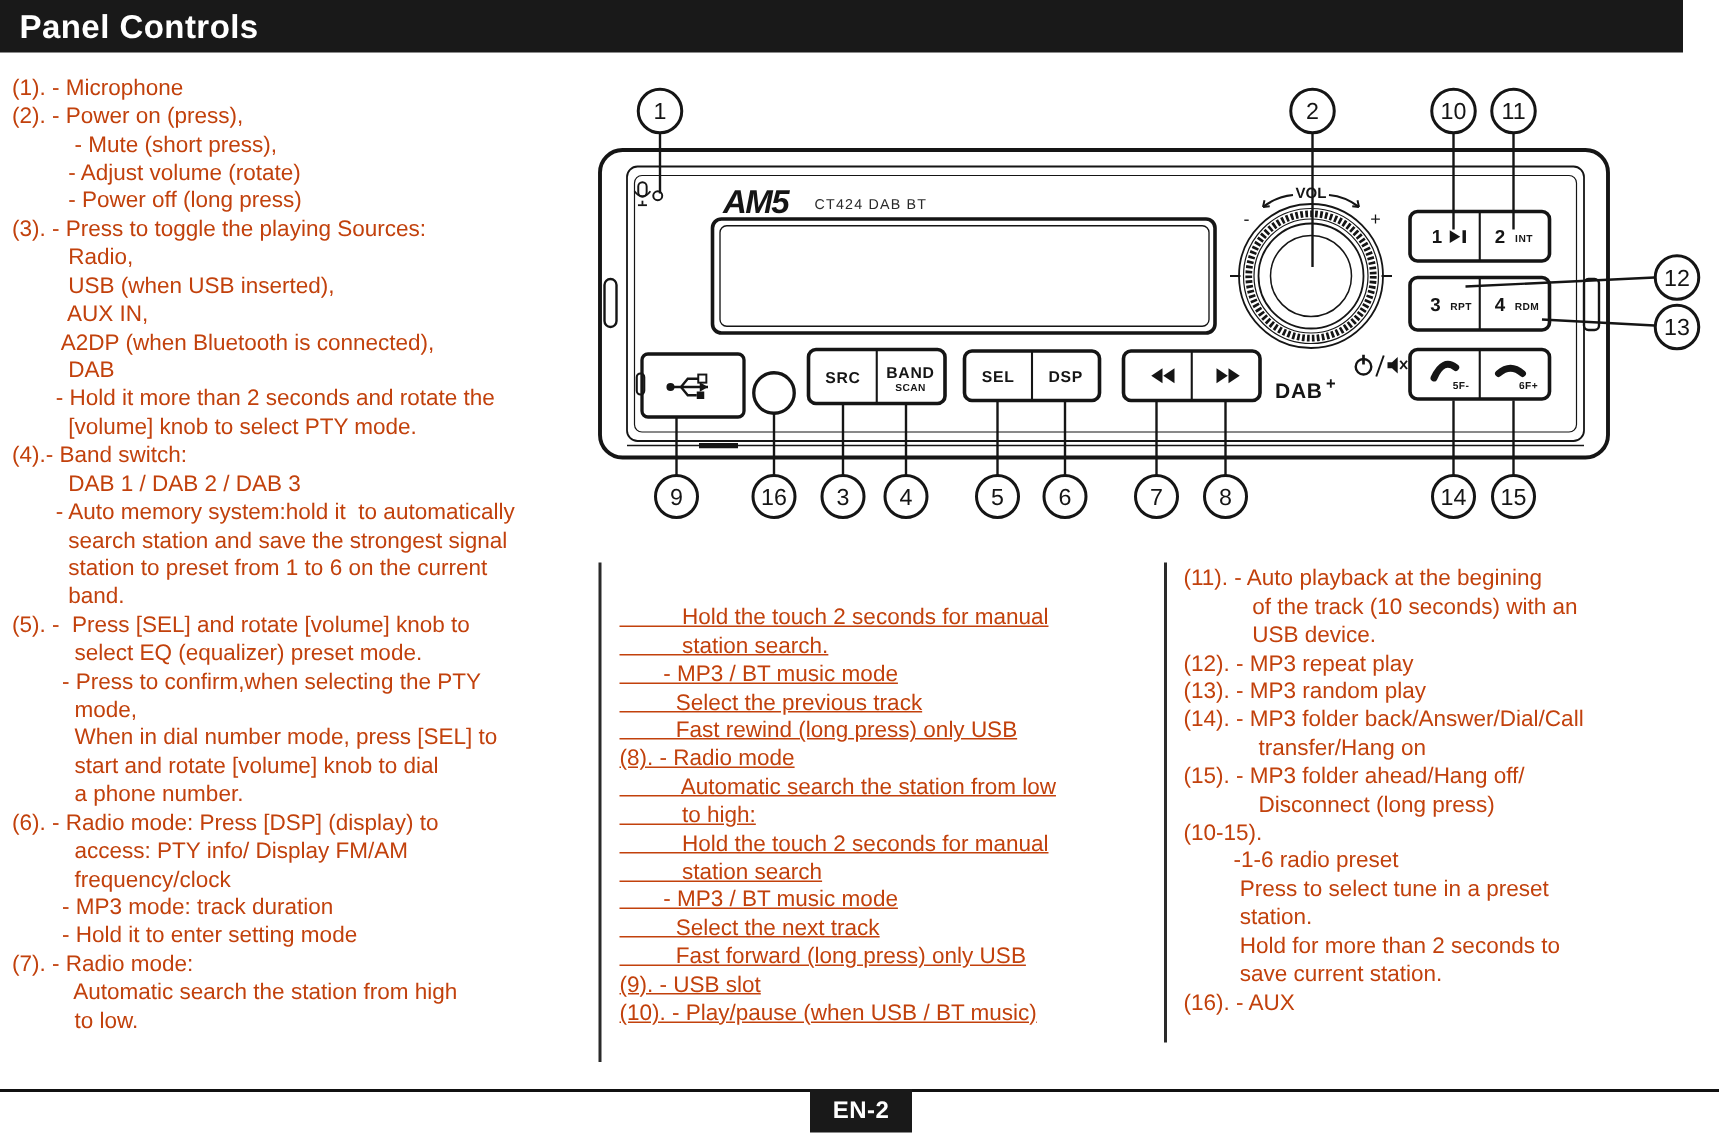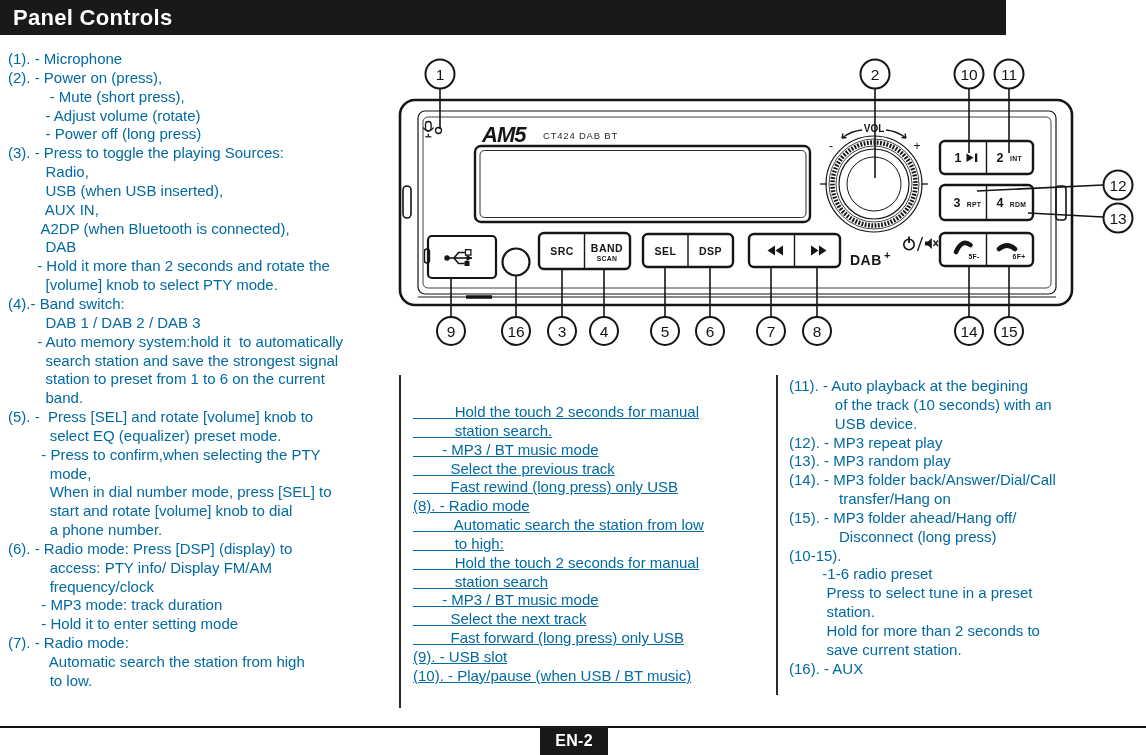--- a/index.html
+++ b/index.html
@@ -1,23 +1,23 @@
 <!DOCTYPE html>
 <html><head>
 <meta charset="utf-8">
 <style>
   html,body{margin:0;padding:0;}
   body{
     width:1146px;height:755px;position:relative;background:#ffffff;
     font-family:"Liberation Sans",sans-serif;color:#1b1b1b;overflow:hidden;
   }
-  .titlebar{position:absolute;left:0;top:0;width:1006px;height:35px;background:#191919;
+  .titlebar{position:absolute;left:0;top:0;width:1122px;height:35px;background:#191919;
     display:flex;align-items:center;}
   .titlebar h1{color:#ffffff;font-size:22px;font-weight:bold;margin:0 0 0 13px;letter-spacing:.3px;}
-  .col{position:absolute;white-space:pre;font-size:15px;line-height:18.85px;color:#0369a1;}
+  .col{position:absolute;white-space:pre;font-size:15px;line-height:18.85px;color:#c2410c;}
   .col-left{left:8px;top:50px;}
   .col-middle{left:413px;top:403px;text-decoration:underline;}
   .col-right{left:789px;top:377px;}
   .vdiv{position:absolute;width:1.5px;background:#2a2a2a;}
   .vdiv1{left:399px;top:375px;height:333px;}
   .vdiv2{left:776px;top:375px;height:320px;}
   .footline{position:absolute;left:0;top:726px;width:1146px;height:2px;background:#111;}
   .pagebadge{position:absolute;left:540px;top:726px;width:68px;height:29px;background:#191919;
     color:#fff;display:flex;align-items:center;justify-content:center;
     font-weight:bold;font-size:16px;letter-spacing:.3px;}

